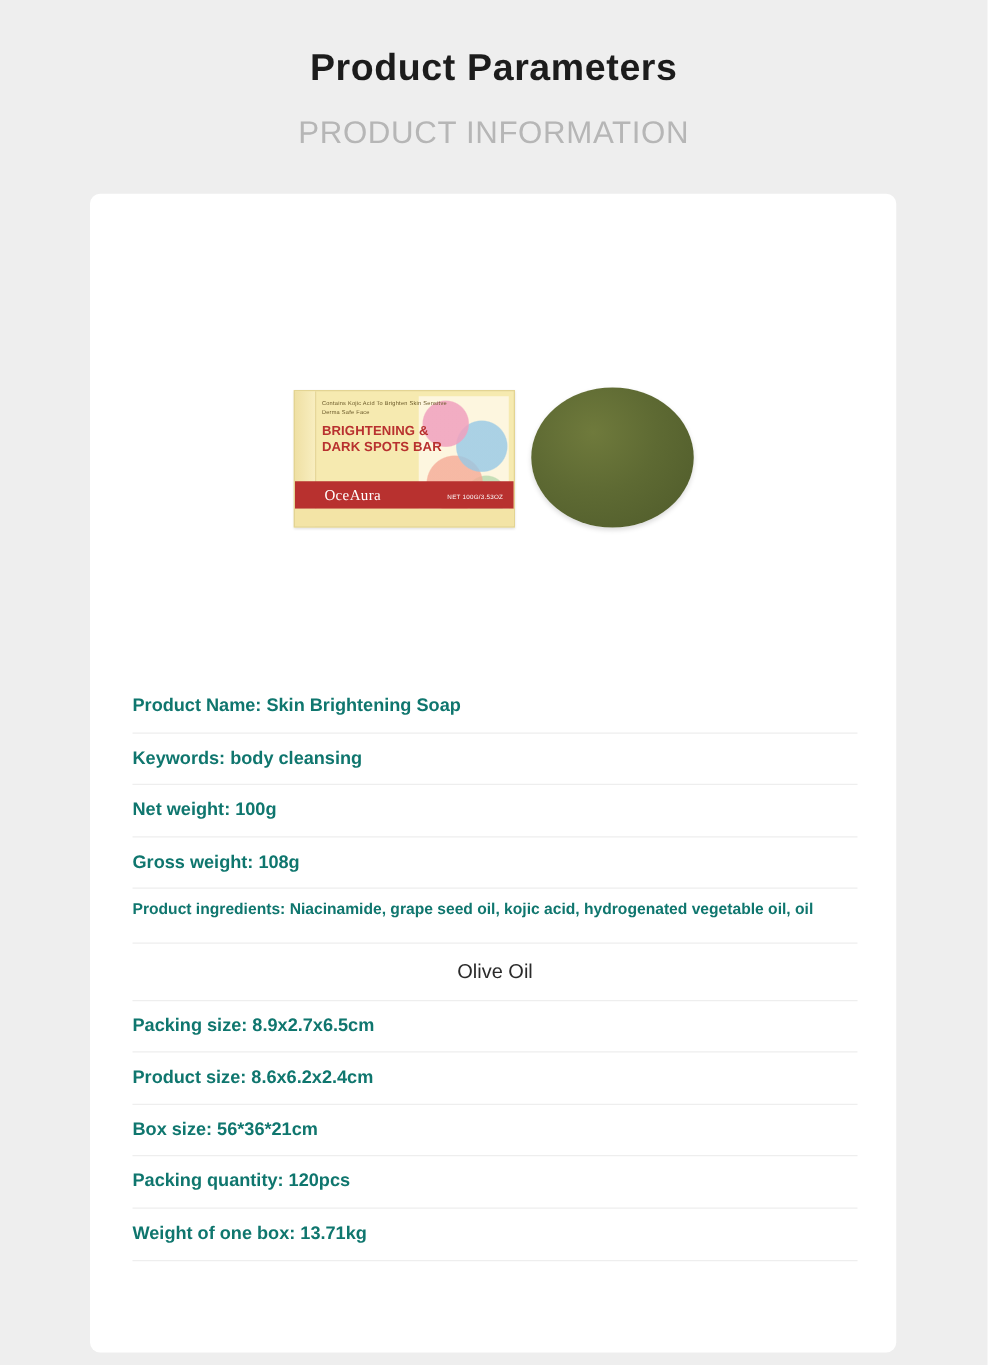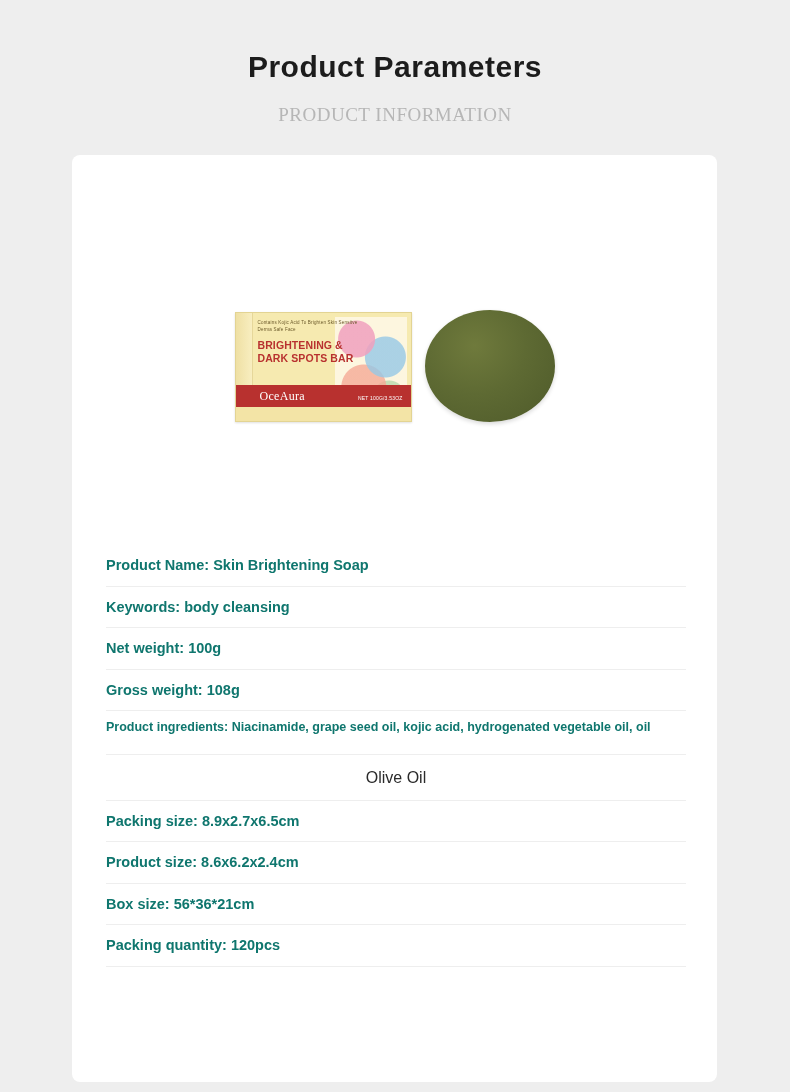--- a/index.html
+++ b/index.html
@@ -21,29 +21,28 @@
   }
   .header {
     text-align: center;
     padding-top: 38px;
   }
   .title {
     font-size: 30px;
     font-weight: bold;
     color: #1c1c1c;
     letter-spacing: 0.5px;
-    margin: 12px;
+    margin: 0;
   }
   .subtitle {
-    font-size: 19px;
+    font-size: 25px;
     color: #b6b6b6;
     margin: 20px 0 0 0;
     font-weight: normal;
     letter-spacing: 0.5px;
-    font-family: Liberation Serif, serif;
   }
   .card {
     position: absolute;
     left: 72px;
     top: 155px;
     width: 645px;
     height: 927px;
     background: #ffffff;
     border-radius: 8px;
     box-sizing: border-box;
@@ -224,16 +223,17 @@
         <div class="spec-row">Product Name: Skin Brightening Soap</div>
         <div class="spec-row">Keywords: body cleansing</div>
         <div class="spec-row">Net weight: 100g</div>
         <div class="spec-row">Gross weight: 108g</div>
         <div class="spec-row small">Product ingredients: Niacinamide, grape seed oil, kojic acid, hydrogenated vegetable oil, oil</div>
         <div class="spec-row center">Olive Oil</div>
         <div class="spec-row">Packing size: 8.9x2.7x6.5cm</div>
         <div class="spec-row">Product size: 8.6x6.2x2.4cm</div>
         <div class="spec-row">Box size: 56*36*21cm</div>
         <div class="spec-row">Packing quantity: 120pcs</div>
+        <div class="spec-row">Weight of one box: 13.71kg</div>
       </div>
 
   </div>
 </div>
 
 </body></html>

